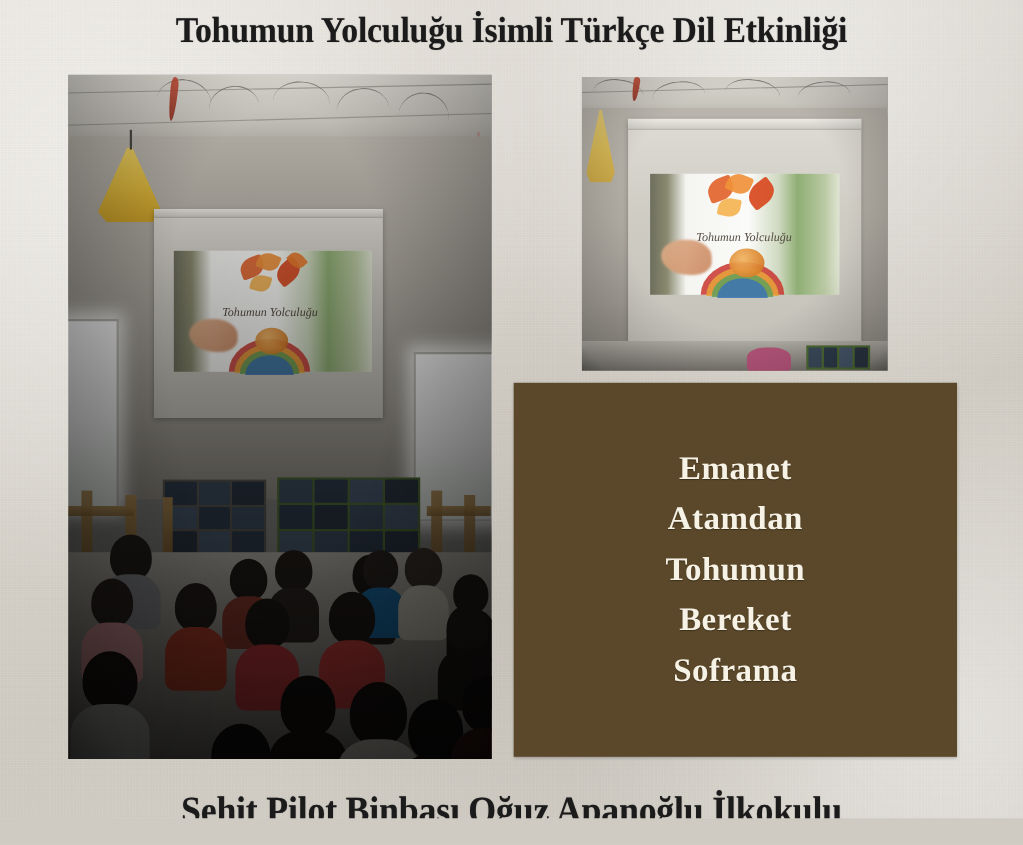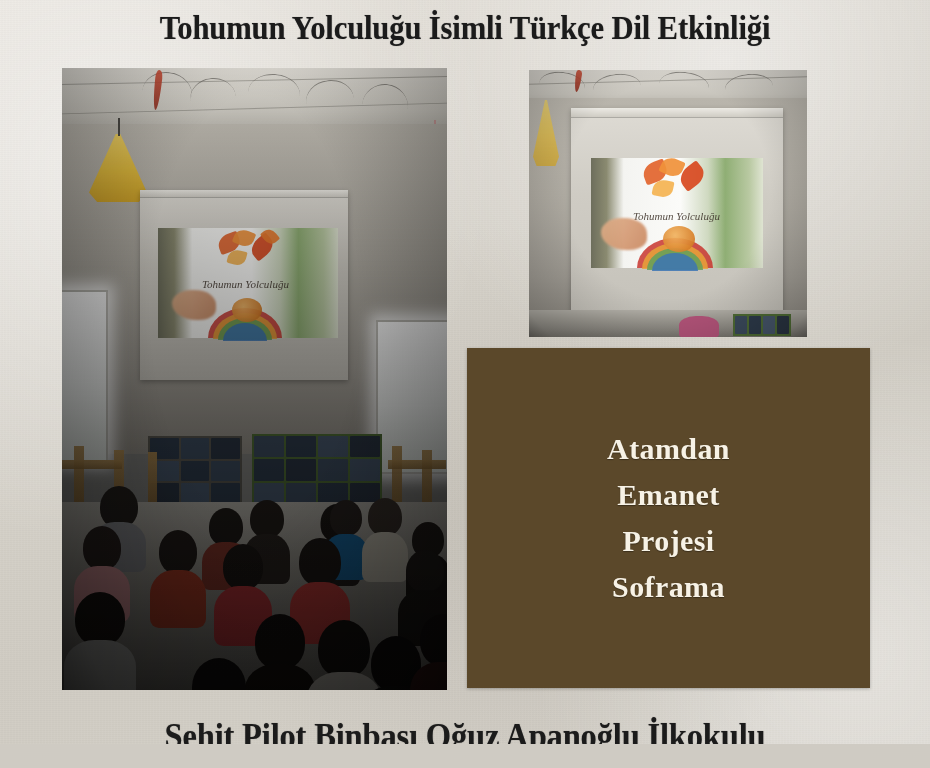--- a/index.html
+++ b/index.html
@@ -463,21 +463,22 @@
       </div>
       <div class="kid" style="left:150px;top:246px;width:40px;height:22px;">
         <div class="body" style="width:40px;height:22px;background:#b4547a;"></div>
       </div>
 
       <div class="vignette" style="background:radial-gradient(ellipse at 50% 45%, rgba(0,0,0,0) 52%, rgba(0,0,0,0.22) 92%, rgba(0,0,0,0.38) 100%);"></div>
     </div>
   </div>
 
   <div class="project-box">
+    <div class="project-line">Emanet</div>
     <div class="project-line">Atamdan</div>
-    <div class="project-line">Emanet</div>
-    <div class="project-line">Projesi</div>
+    <div class="project-line">Tohumun</div>
+    <div class="project-line">Bereket</div>
     <div class="project-line">Soframa</div>
   </div>
 
   <div class="title title-bottom">Şehit Pilot Binbaşı Oğuz Apanoğlu İlkokulu</div>
 
 </div>
 
 </body></html>

